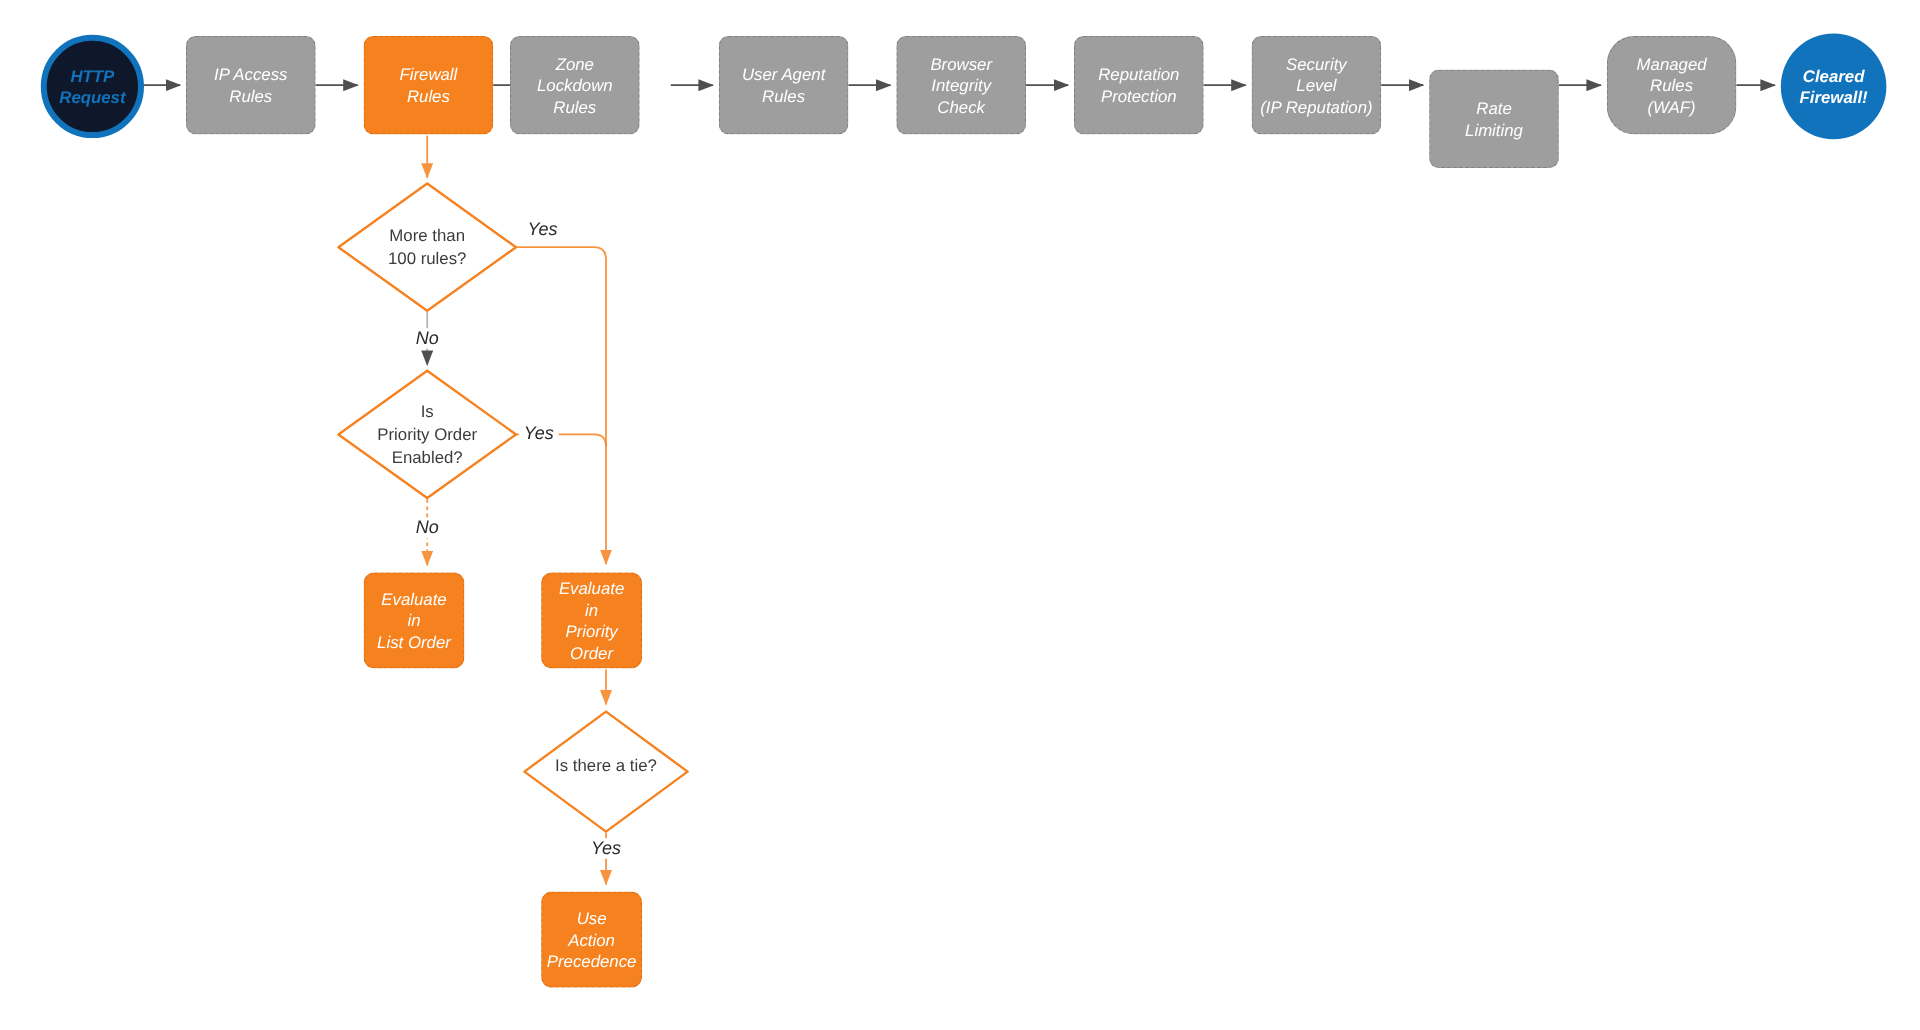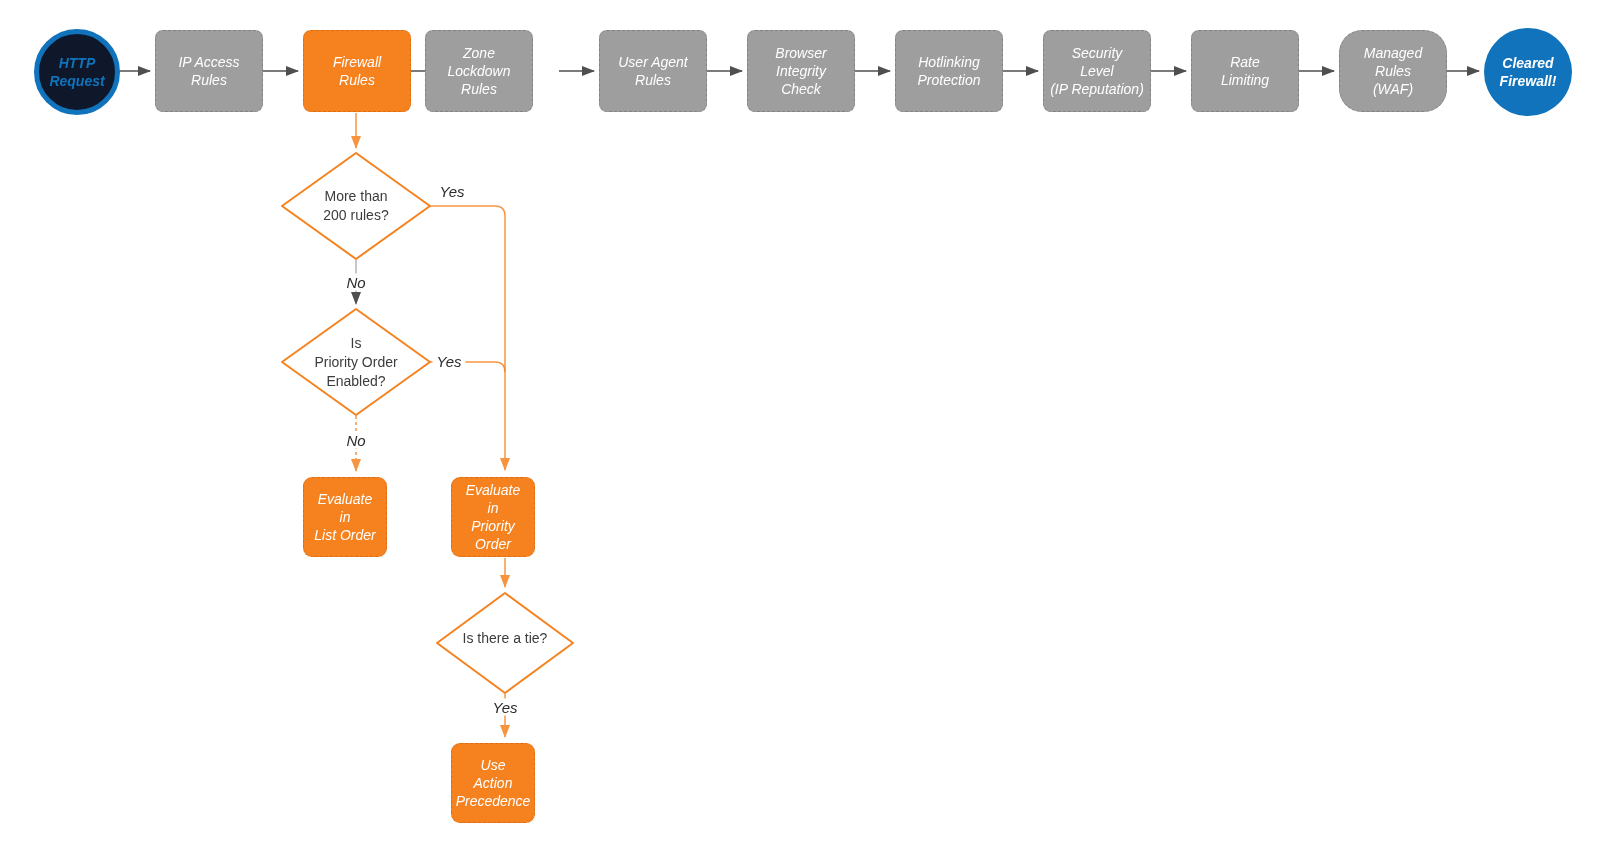--- a/index.html
+++ b/index.html
@@ -163,36 +163,36 @@
   <div class="node step highlight" style="left:303px;">Firewall
 Rules</div>
   <div class="node step" style="left:425px;">Zone
 Lockdown
 Rules</div>
   <div class="node step" style="left:599px;">User Agent
 Rules</div>
   <div class="node step" style="left:747px;">Browser
 Integrity
 Check</div>
-  <div class="node step" style="left:895px;">Hotlinking
+  <div class="node step" style="left:895px;">Reputation
 Protection</div>
   <div class="node step" style="left:1043px;">Security
 Level
 (IP Reputation)</div>
-  <div class="node step" style="left:1191px;">Rate
+  <div class="node step" style="left:1191px;margin-top:28px;">Rate
 Limiting</div>
   <div class="node step" style="left:1339px;border-radius:23px;">Managed
 Rules
 (WAF)</div>
 
   <div class="node terminal end">Cleared
 Firewall!</div>
 
   <div class="decision-label" style="left:356px; top:206px;">More than
-200 rules?</div>
+100 rules?</div>
   <div class="decision-label" style="left:356px; top:362px;">Is
 Priority Order
 Enabled?</div>
   <div class="decision-label" style="left:505px; top:638px;">Is there a tie?</div>
 
   <div class="node action" style="left:303px; top:477px;">Evaluate
 in
 List Order</div>
   <div class="node action" style="left:451px; top:477px;">Evaluate
 in

